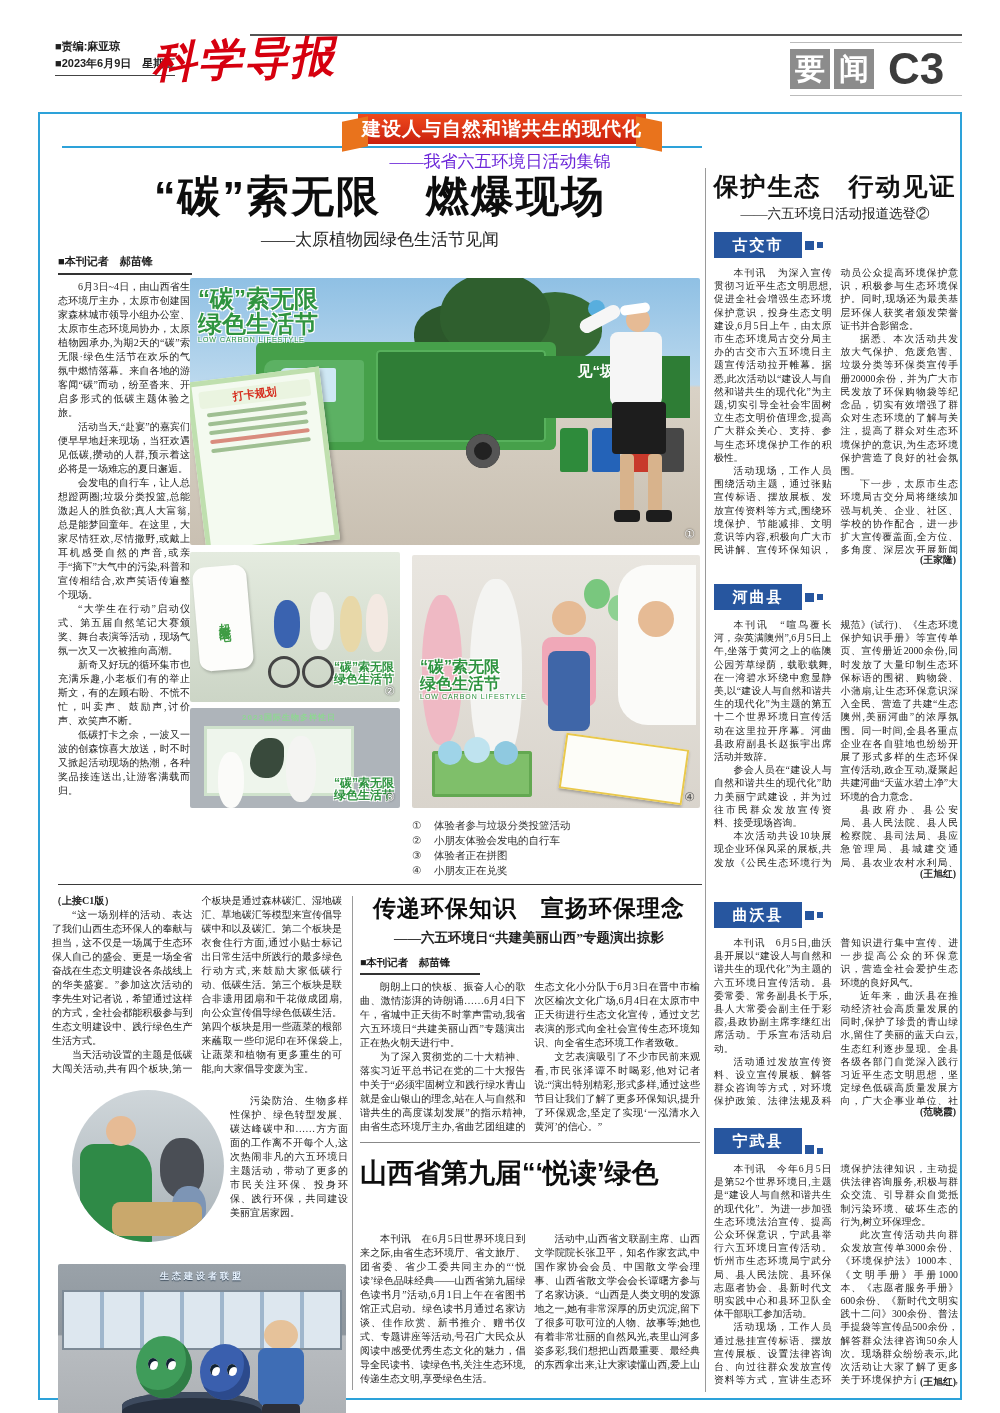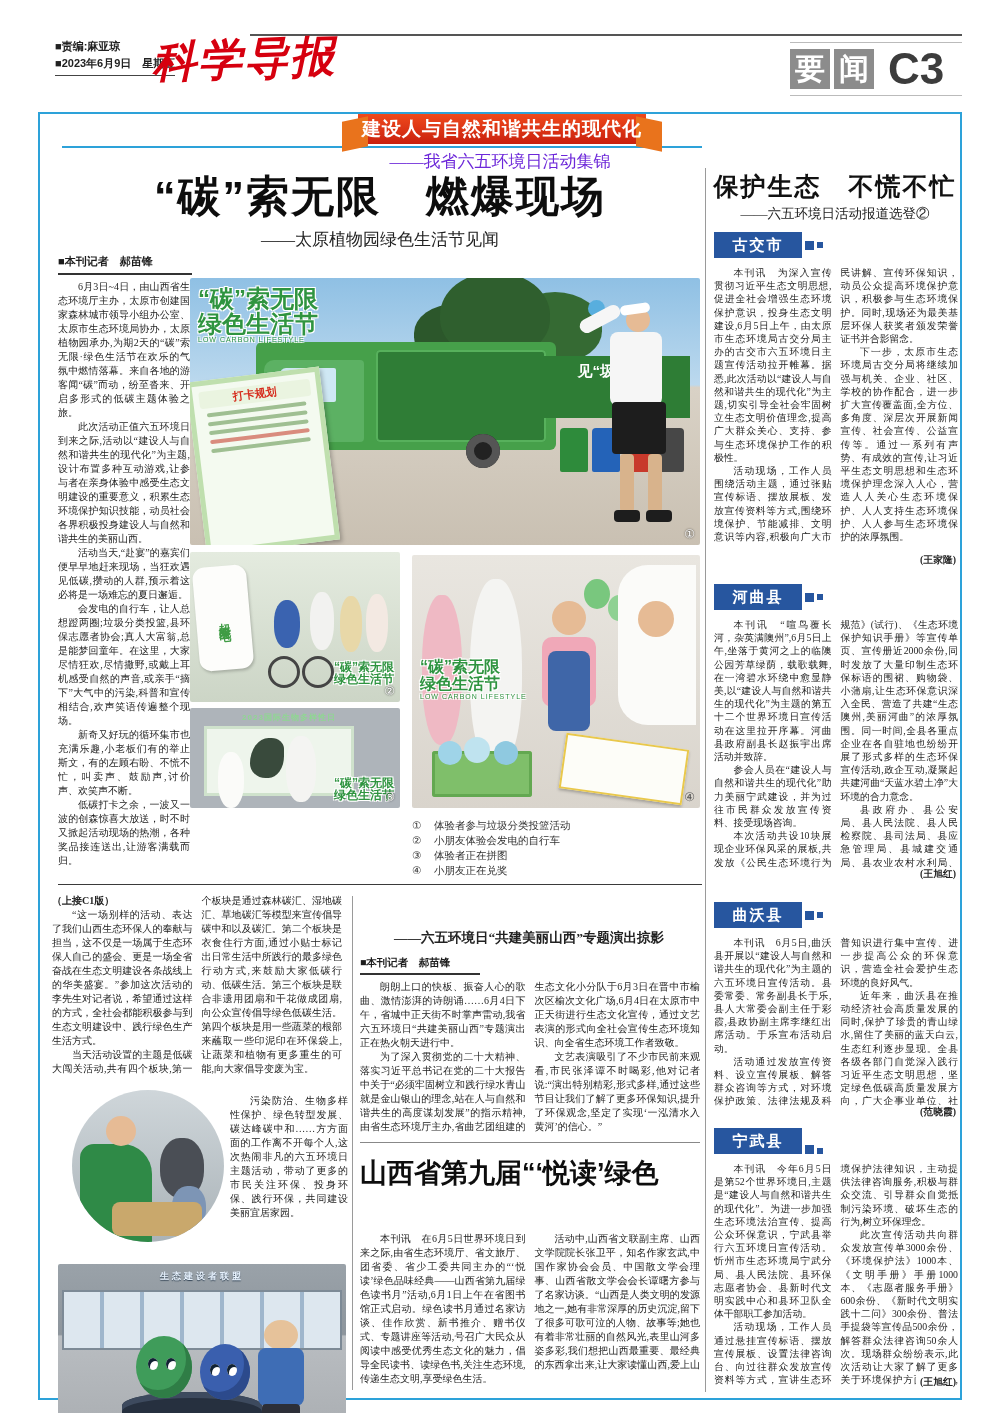--- a/index.html
+++ b/index.html
@@ -151,23 +151,23 @@
     <span>建设人与自然和谐共生的现代化</span>
   </div>
   <div class="abs series-sub">——我省六五环境日活动集锦</div>
 
   <div class="abs main-head sans">“碳”索无限　燃爆现场</div>
   <div class="abs main-sub">——太原植物园绿色生活节见闻</div>
   <div class="abs byline sans">■本刊记者　郝苗锋</div>
 
   <div class="abs left-col bodytxt jt">
     <p>6月3日~4日，由山西省生态环境厅主办，太原市创建国家森林城市领导小组办公室、太原市生态环境局协办，太原植物园承办,为期2天的“碳”索无限·绿色生活节在欢乐的气氛中燃情落幕。来自各地的游客闻“碳”而动，纷至沓来、开启多形式的低碳主题体验之旅。</p>
-    <p>此次活动正值六五环境日到来之际,活动以“建设人与自然和谐共生的现代化”为主题,设计布置多种互动游戏,让参与者在亲身体验中感受生态文明建设的重要意义，积累生态环境保护知识技能，动员社会各界积极投身建设人与自然和谐共生的美丽山西。</p>
     <p>活动当天,“赴宴”的嘉宾们便早早地赶来现场，当狂欢遇见低碳,攒动的人群,预示着这必将是一场难忘的夏日邂逅。</p>
-    <p>会发电的自行车，让人总想蹬两圈;垃圾分类投篮,县环保志愿者协会;真人大富翁,总是能梦回童年。在这里，大家尽情狂欢,尽情撒野,或戴上耳机感受自然的声音,或亲手“摘下”大气中的污染,科普和宣传相结合,欢声笑语传遍整个现场。</p>
+    <p>会发电的自行车，让人总想蹬两圈;垃圾分类投篮,总能激起人的胜负欲;真人大富翁,总是能梦回童年。在这里，大家尽情狂欢,尽情撒野,或戴上耳机感受自然的声音,或亲手“摘下”大气中的污染,科普和宣传相结合,欢声笑语传遍整个现场。</p>
+    <p>“大学生在行动”启动仪式、第五届自然笔记大赛颁奖、舞台表演等活动，现场气氛一次又一次被推向高潮。</p>
     <p>新奇又好玩的循环集市也充满乐趣,小老板们有的举止斯文，有的左顾右盼、不慌不忙，叫卖声、鼓励声,讨价声、欢笑声不断。</p>
     <p>低碳打卡之余，一波又一波的创森惊喜大放送，时不时又掀起活动现场的热潮，各种奖品接连送出,让游客满载而归。</p>
 
   </div>
 
   <div class="ph p1">
     <div class="tree"></div>
     <div class="truck">
       <div class="truck-panel"></div>
       <div class="truck-cab">
@@ -312,49 +312,51 @@
     </div>
     <div class="mascot" style="left:142px;top:80px;width:50px;height:56px;background:#3a5fae;box-shadow:inset -6px -8px 0 #2c4a8c;">
       <div class="mascot-eye" style="left:10px;top:20px;"></div>
         <div class="mascot-eye" style="left:27px;top:20px;"></div>
     </div>
     <div class="blob" style="left:206px;top:56px;width:34px;height:30px;background:#e6c29a;border-radius:50%;"></div>
     <div class="blob" style="left:200px;top:84px;width:46px;height:58px;background:#3e6db5;border-radius:8px;"></div>
     <div class="blob" style="left:204px;top:140px;width:38px;height:44px;background:#2c2f38;border-radius:4px;"></div>
   </div>
 
+  <div class="abs mid-head sans">传递环保知识　宣扬环保理念</div>
   <div class="abs mid-sub">——六五环境日“共建美丽山西”专题演出掠影</div>
   <div class="abs mid-byline sans">■本刊记者　郝苗锋</div>
   <div class="abs bodytxt jt two-col" style="left:360px;top:980px;width:340px;height:156px;overflow:hidden;">
     <p>朗朗上口的快板、振奋人心的歌曲、激情澎湃的诗朗诵……6月4日下午，省城中正天街不时掌声雷动,我省六五环境日“共建美丽山西”专题演出正在热火朝天进行中。</p>
     <p>为了深入贯彻党的二十大精神、落实习近平总书记在党的二十大报告中关于“必须牢固树立和践行绿水青山就是金山银山的理念,站在人与自然和谐共生的高度谋划发展”的指示精神,由省生态环境厅主办,省曲艺团组建的生态文化小分队于6月3日在晋中市榆次区榆次文化广场,6月4日在太原市中正天街进行生态文化宣传，通过文艺表演的形式向全社会宣传生态环境知识、向全省生态环境工作者致敬。</p>
     <p>文艺表演吸引了不少市民前来观看,市民张泽谭不时喝彩,他对记者说:“演出特别精彩,形式多样,通过这些节目让我们了解了更多环保知识,提升了环保观念,坚定了实现‘一泓清水入黄河’的信心。”</p>
 
   </div>
 
   <div class="abs bot-head sans">
     <div>山西省第九届“‘悦读’绿色</div>
   </div>
   <div class="abs bodytxt jt two-col" style="left:360px;top:1232px;width:340px;height:156px;overflow:hidden;">
     <p>本刊讯　在6月5日世界环境日到来之际,由省生态环境厅、省文旅厅、团省委、省少工委共同主办的“‘悦读’绿色品味经典——山西省第九届绿色读书月”活动,6月1日上午在省图书馆正式启动。绿色读书月通过名家访谈、佳作欣赏、新书推介、赠书仪式、专题讲座等活动,号召广大民众从阅读中感受优秀生态文化的魅力，倡导全民读书、读绿色书,关注生态环境,传递生态文明,享受绿色生活。</p>
     <p>活动中,山西省文联副主席、山西文学院院长张卫平，知名作家玄武,中国作家协会会员、中国散文学会理事、山西省散文学会会长谭曙方参与了名家访谈。“山西是人类文明的发源地之一,她有非常深厚的历史沉淀,留下了很多可歌可泣的人物、故事等;她也有着非常壮丽的自然风光,表里山河多姿多彩,我们想把山西最重要、最经典的东西拿出来,让大家读懂山西,爱上山西。”张卫平和玄武在介绍他们的新作《读懂山西》时说道。</p>
 
   </div>
 
-  <div class="abs sb-head">保护生态　不慌不忙</div>
+  <div class="abs sb-head">保护生态　行动见证</div>
   <div class="abs sb-sub">——六五环境日活动报道选登②</div>
 
   <div class="abs badge-wrap" style="left:714px;top:232px;">
     <div class="badge sans">古交市</div>
     <div class="px1"></div>
     <div class="px2"></div>
   </div>
   <div class="sb-body jt two-col" style="left:714px;top:266px;width:244px;height:300px;">
     <p>本刊讯　为深入宣传贯彻习近平生态文明思想,促进全社会增强生态环境保护意识，投身生态文明建设,6月5日上午，由太原市生态环境局古交分局主办的古交市六五环境日主题宣传活动拉开帷幕。据悉,此次活动以“建设人与自然和谐共生的现代化”为主题,切实引导全社会牢固树立生态文明价值理念,提高广大群众关心、支持、参与生态环境保护工作的积极性。</p>
     <p>活动现场，工作人员围绕活动主题，通过张贴宣传标语、摆放展板、发放宣传资料等方式,围绕环境保护、节能减排、文明意识等内容,积极向广大市民讲解、宣传环保知识，动员公众提高环境保护意识，积极参与生态环境保护。同时,现场还为最美基层环保人获奖者颁发荣誉证书并合影留念。</p>
+    <p>据悉、本次活动共发放大气保护、危废危害、垃圾分类等环保类宣传手册20000余份，并为广大市民发放了环保购物袋等纪念品，切实有效增强了群众对生态环境的了解与关注，提高了群众对生态环境保护的意识,为生态环境保护营造了良好的社会氛围。</p>
     <p>下一步，太原市生态环境局古交分局将继续加强与机关、企业、社区、学校的协作配合，进一步扩大宣传覆盖面,全方位、多角度、深层次开展新闻宣传、社会宣传、公益宣传等。通过一系列有声势、有成效的宣传,让习近平生态文明思想和生态环境保护理念深入人心，营造人人关心生态环境保护、人人支持生态环境保护、人人参与生态环境保护的浓厚氛围。</p>
     <span class="author">(王家隆)</span>
   </div>
 
   <div class="abs badge-wrap" style="left:714px;top:584px;">
     <div class="badge sans">河曲县</div>
     <div class="px1"></div>
     <div class="px2"></div>
   </div>
   <div class="sb-body jt two-col" style="left:714px;top:618px;width:244px;height:262px;">

